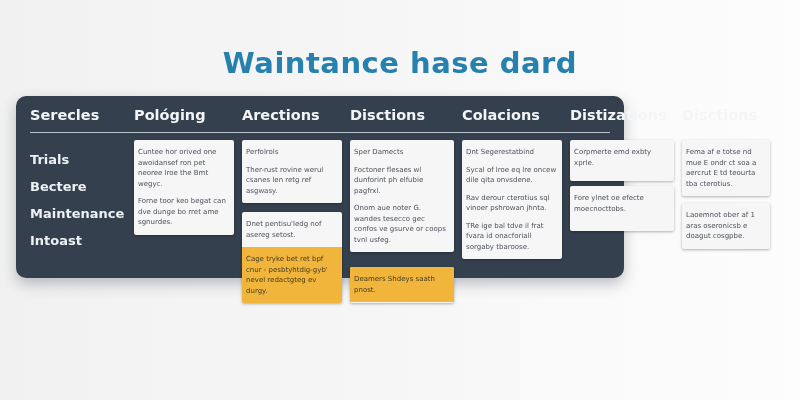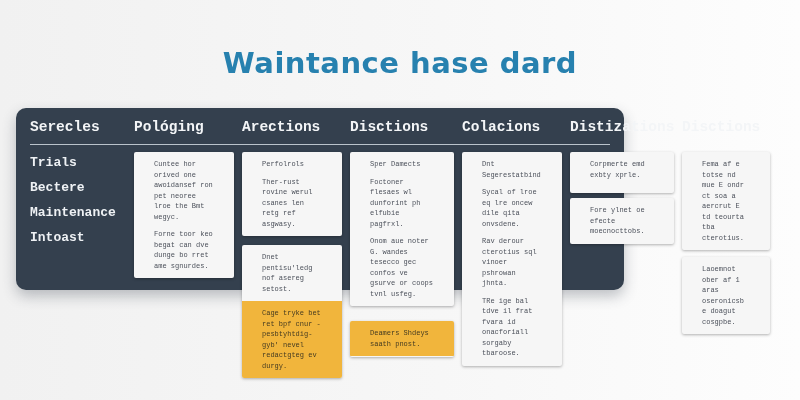--- a/index.html
+++ b/index.html
@@ -7,45 +7,44 @@
     width:800px;height:400px;overflow:hidden;position:relative;
     background:linear-gradient(90deg,#f1f1f1 0%,#f7f7f7 55%,#fdfdfd 100%);
     font-family:"DejaVu Sans","Liberation Sans",sans-serif;
   }
   .title{
     margin-top:46px;text-align:center;
     font-size:29px;font-weight:bold;letter-spacing:.5px;
     color:var(--title,#2781af);
   }
   .panel{
-    position:absolute;left:16px;top:108px;width:608px;height:182px;
+    position:absolute;left:16px;top:96px;width:608px;height:182px;
     background:var(--panel,#34404e);border-radius:10px;
     box-shadow:0 6px 14px rgba(45,55,70,.30);
     box-sizing:border-box;
-    font-family:Liberation Mono, monospace;
   }
   .hrow,.brow{
     display:grid;
     grid-template-columns:96px 100px 100px 104px 100px 104px 88px;
     column-gap:8px;padding:0 14px;box-sizing:border-box;
   }
   .hrow{padding-top:11px}
   .col-header{
     font-weight:bold;font-size:14.5px;color:#f3f5f7;
     padding-bottom:9px;white-space:nowrap;
   }
   .underline{margin:0 14px;border-bottom:1px solid rgba(210,218,226,.85)}
   .brow{padding-top:7px}
-  .lbl{font-weight:bold;font-size:13px;color:#eef1f4;margin:3px 0 10px}
+  .lbl{font-weight:bold;font-size:13px;color:#eef1f4;margin:12px 0 10px}
   .card{
     background:var(--card,#f6f6f6);border-radius:2px;margin-bottom:8px;
     overflow:hidden;box-shadow:0 1px 3px rgba(0,0,0,.30);
     box-sizing:border-box;
   }
-  .sec{padding:7px 20px;font-size:7px;line-height:1.5;color:#4c515b;box-sizing:border-box}
+  .sec{padding:7px 4px;font-size:7px;line-height:1.5;color:#4c515b;box-sizing:border-box}
   .sec p{margin:0 0 7px}
   .sec p:last-child{margin-bottom:0}
   .sec-orange{background:var(--highlight,#f1b53c);color:#453b21}
   
   .col-pologing .card1{min-height:82px}
   .col-arections .card1{min-height:46px}
   .col-arections .card1{margin-bottom:9px}
   .col-arections .card2 .sec-white{min-height:30px}
   .col-arections .card2 .sec-orange{min-height:48px}
   .col-disctions .card1{min-height:92px;margin-bottom:15px}

